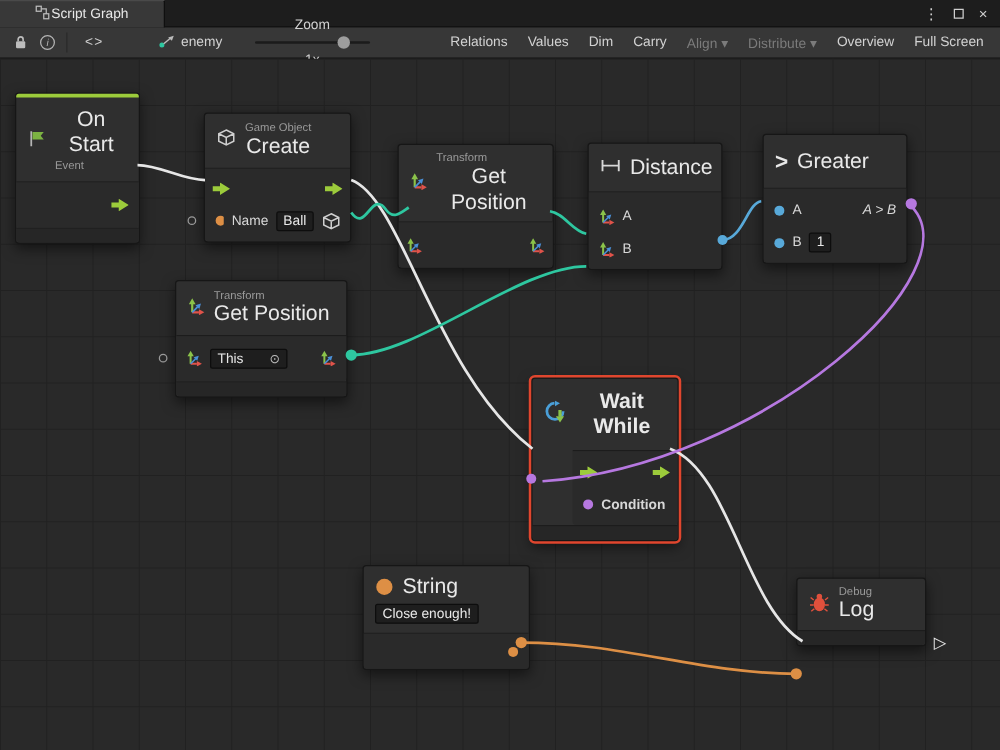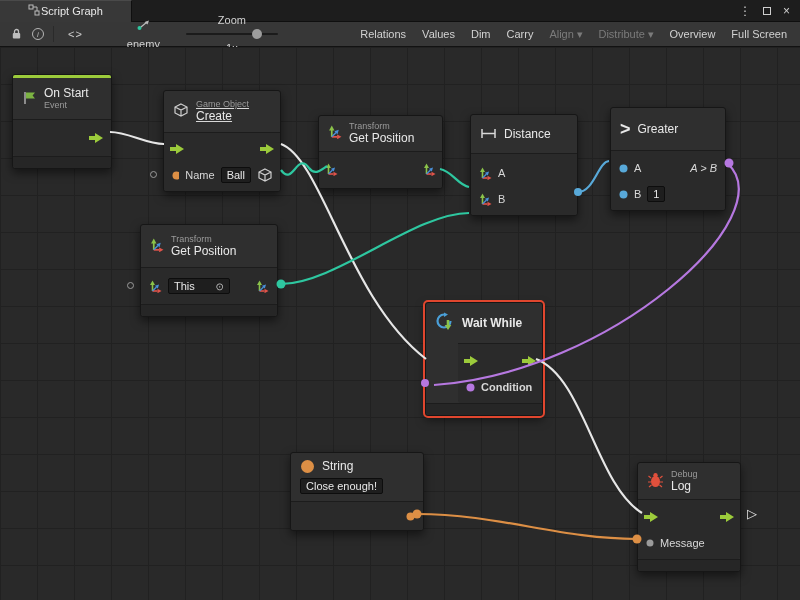--- a/index.html
+++ b/index.html
@@ -16,21 +16,21 @@
                   padding-right:10px; color:#cfcfcf; font-size:12px; }
   .sq { display:inline-block; width:8px; height:8px; border:1px solid #cfcfcf; }
 
   
   .toolbar { height:25px; background:#373737; display:flex; align-items:center;
              font-size:11px; color:#d2d2d2; border-bottom:1px solid #121212;
              padding:0 5px; }
   .ticon { display:flex; align-items:center; justify-content:center; width:22px; height:19px; }
   .codebtn { padding:2px 10px; letter-spacing:1px; color:#cfcfcf; }
   .tsep { width:1px; height:16px; background:#2a2a2a; margin:0 4px; }
-  .graphchip { display:flex; align-items:center; gap:5px; margin-left:34px;flex-direction:column; }
+  .graphchip { display:flex; align-items:center; gap:5px; margin-left:34px; }
   .zoomgrp { display:flex; align-items:center; gap:7px; margin-left:26px;flex-direction:column; }
   .slider { width:92px; height:2px; background:#1b1b1b; position:relative; border-radius:1px; }
   .handle { position:absolute; left:72%; top:-4px; width:10px; height:10px;
             border-radius:50%; background:#9d9d9d; }
   .tbtn { padding:3px 8px; white-space:nowrap; }
   .tbtn.disabled { color:#7b7b7b; }
   .rightbtns { margin-left:auto; display:flex; align-items:center; }
   .infocircle { width:12px; height:12px; border:1px solid #b5b5b5; border-radius:50%;
                 font-size:8px; display:flex; align-items:center; justify-content:center;
                 color:#b5b5b5; font-style:italic; }
@@ -45,21 +45,21 @@
 
   
   .node { position:absolute; background:#2f2f2f; border:1px solid #161616;
           border-radius:3px; box-shadow:0 4px 10px rgba(0,0,0,.5);
           font-size:11px; color:#d8d8d8; }
   .node.selected { outline:2px solid #e0462e;font-weight:bold; }
   .accent { height:3px; background:#9ccb3b; border-radius:2px 2px 0 0; }
   .nhead { display:flex; align-items:center; gap:7px; padding:8px 9px; }
   .htxt { display:flex; flex-direction:column; }
   .cat { font-size:9px; color:#9a9a9a; line-height:1.15; }
-  .ttl { font-size:12px; color:#e9e9e9; line-height:1.2; }
+  .ttl { font-size:17px; color:#e9e9e9; line-height:1.2;text-align:center; }
   .nbody { border-top:1px solid #1c1c1c; background:#2a2a2a; padding:3px 0;
            border-radius:0 0 3px 3px; }
   .prow { display:flex; align-items:center; gap:6px; height:26px; padding:0 8px;
           position:relative; }
   .prow.flow { justify-content:space-between; padding:0 6px; }
   .prow.endrow { justify-content:flex-end; }
   .field { background:#1e1e1e; border:1px solid #0d0d0d; border-radius:2px;
            padding:1px 5px; color:#e8e8e8; font-size:11px; display:inline-flex;
            align-items:center; gap:4px; }
   .ring { position:absolute; left:-14px; top:9px; width:7px; height:7px;
@@ -175,21 +175,21 @@
       <div class="prow endrow" style="height:30px;">
         <svg width="14" height="10">
             <use href="#flow-arrow" fill="#9ccb3b"></use>
           </svg>
       </div>
     </div>
     <div class="nfoot"></div>
   </div>
 
   <div class="node" style="left:163px; top:43px; width:118px;">
-    <div class="nhead" style="min-height:41px; padding:6px 9px;text-decoration:underline;">
+    <div class="nhead" style="min-height:41px; padding:6px 9px;">
       <span>
         <svg width="16" height="15">
             <use href="#cube" stroke="#cfcfcf"></use>
           </svg>
       </span>
       <span class="htxt">
         <span class="cat">Game Object</span>
         <span class="ttl">Create</span>
       </span>
     </div>
@@ -381,36 +381,20 @@
           <ellipse cx="8.5" cy="9.5" rx="4.5" ry="5.5" fill="#e0503c"></ellipse>
           <circle cx="8.5" cy="3.2" r="2.2" fill="#e0503c"></circle>
           <path d="M4 6 L1.5 4 M4 10 H1 M4.5 13 L2 15 M13 6 L15.5 4 M13 10 H16 M12.5 13 L15 15" stroke="#e0503c" stroke-width="1.2"></path>
         </svg>
       </span>
       <span class="htxt">
         <span class="cat">Debug</span>
         <span class="ttl">Log</span>
       </span>
     </div>
-    <div class="nbody" style="padding-top:4px;">
-      <div class="prow flow">
-        <svg width="14" height="10">
-            <use href="#flow-arrow" fill="#9ccb3b"></use>
-          </svg>
-        <svg width="14" height="10">
-            <use href="#flow-arrow" fill="#9ccb3b"></use>
-          </svg>
-      </div>
-      <div class="prow">
-        <svg width="8" height="8">
-            <circle cx="4" cy="4" r="3.5" fill="#9a9a9a"></circle>
-          </svg>
-        <span>Message</span>
-      </div>
-    </div>
     <div class="nfoot"></div>
   </div>
 
   <span class="marker" style="left:747px; top:459px;">▷</span>
 
   <svg class="wires">
 
     <path d="M110,85 C128,85 146,97 164,97" fill="none" stroke-width="2.2" stroke="#e6e6e6"></path>
     <path d="M281,97 C322,112 348,252 426,312" fill="none" stroke-width="2.2" stroke="#e6e6e6"></path>
     <path d="M536,312 C584,330 596,438 642,466" fill="none" stroke-width="2.2" stroke="#e6e6e6"></path>

